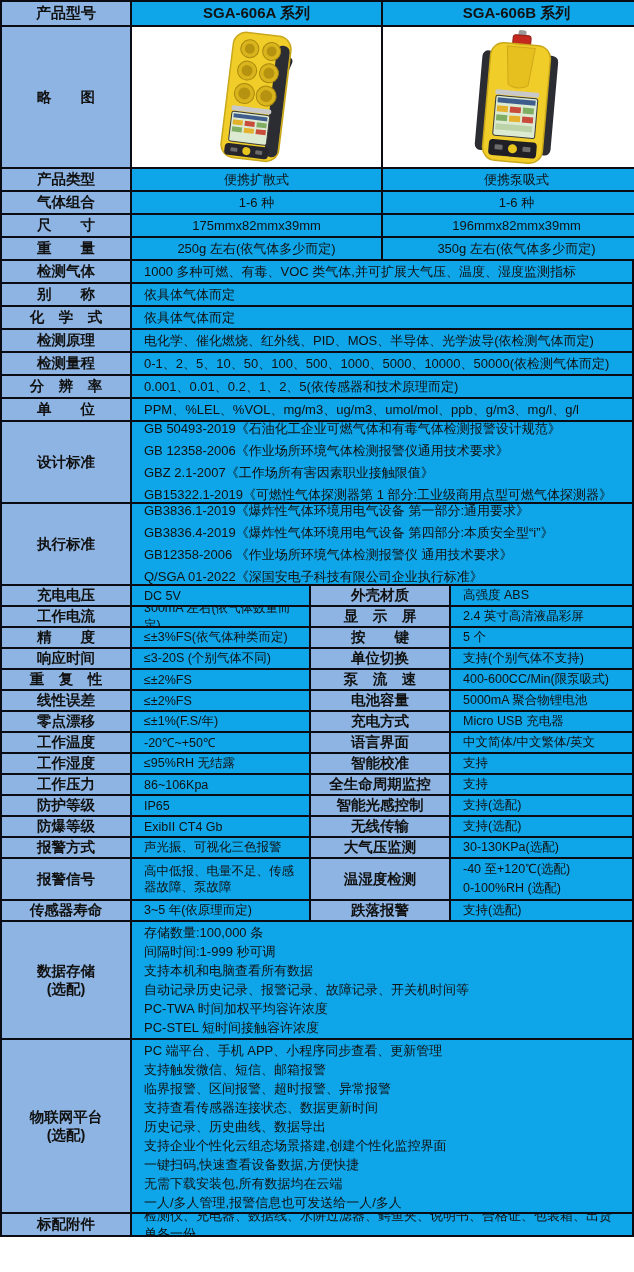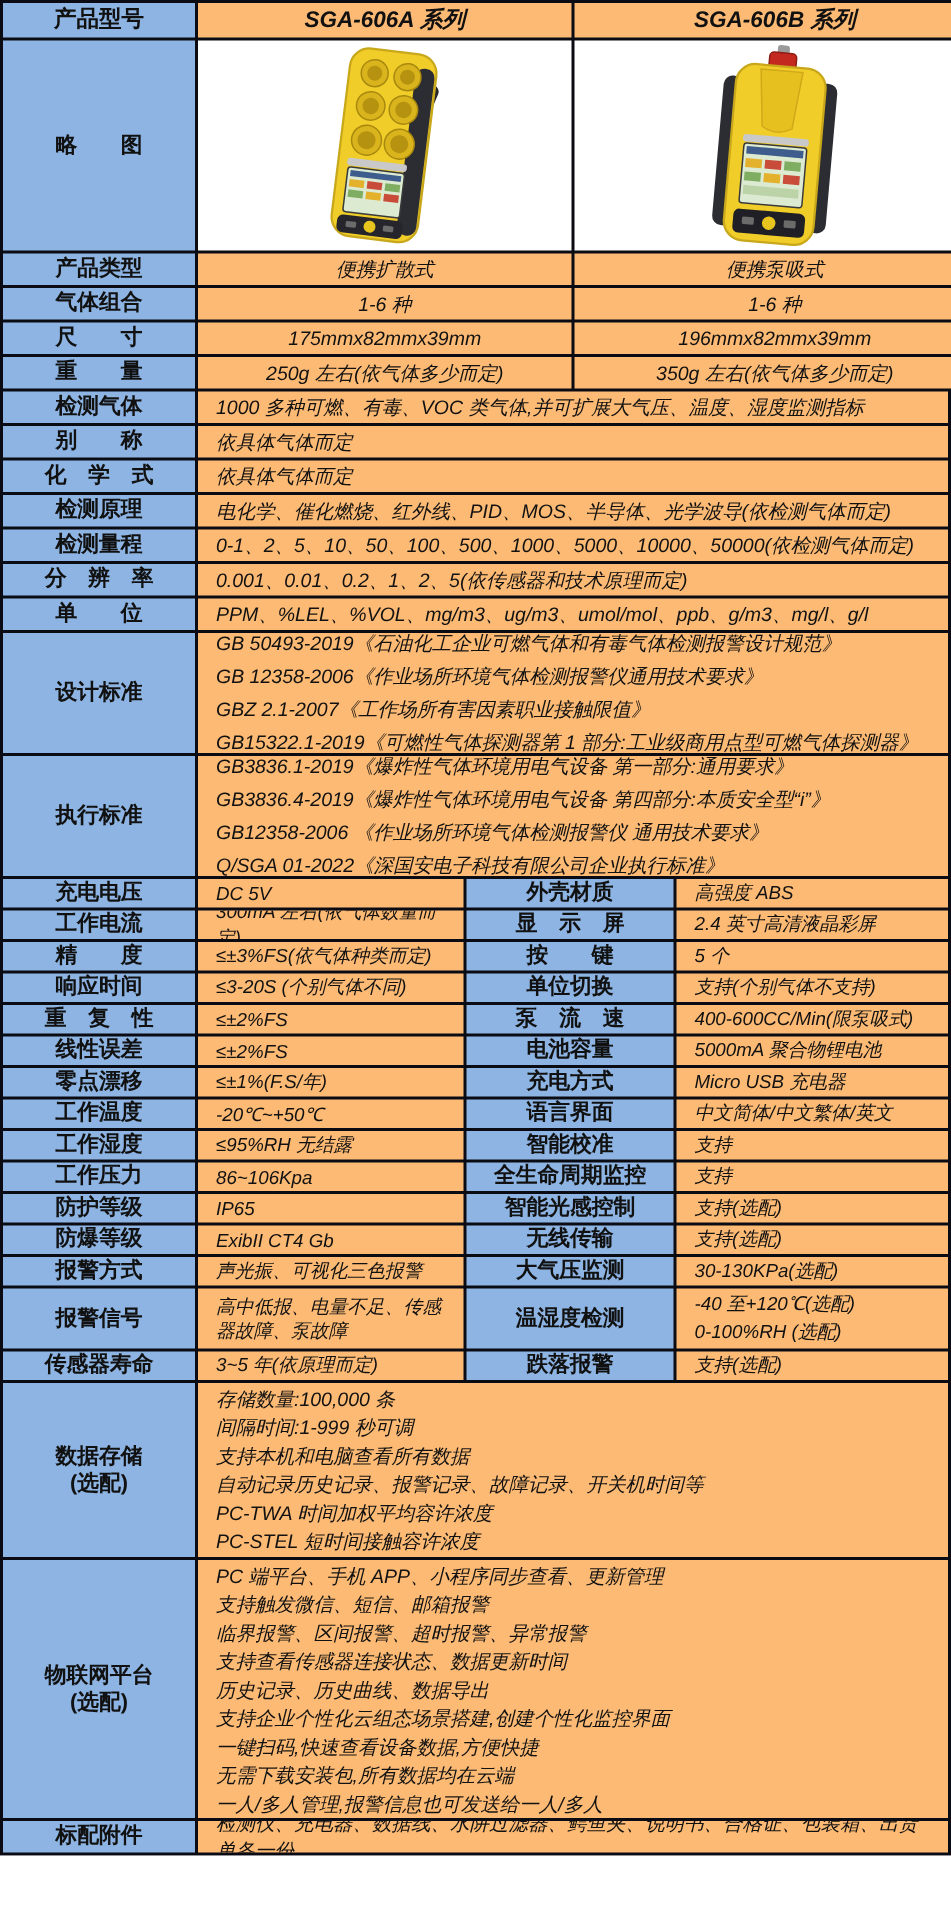--- a/index.html
+++ b/index.html
@@ -20,24 +20,23 @@
   .lab {
     background: #8db4e2;
     font-weight: bold;
     font-size: 14.5px;
     justify-content: center;
     text-align: center;
     line-height: 1.25;
     flex-direction: column;
   }
   .val {
-    background: #fdba74;
+    background: #0ea5e9;
     font-size: 13px;
     padding: 0 12px;
-    font-style: italic;
   }
   .val.center { justify-content: center; padding: 0 4px; text-align: center; }
   .img-cell { background: #ffffff; justify-content: center; }
   .multi { flex-direction: column; align-items: flex-start; justify-content: center; padding: 3px 12px; }
   .multi div { line-height: 22px; }
   .multi.tight div { line-height: 19px; }
 
   
   .w-lab { width: 128px; flex: none; }
   .w-a   { width: 249px; flex: none; }

